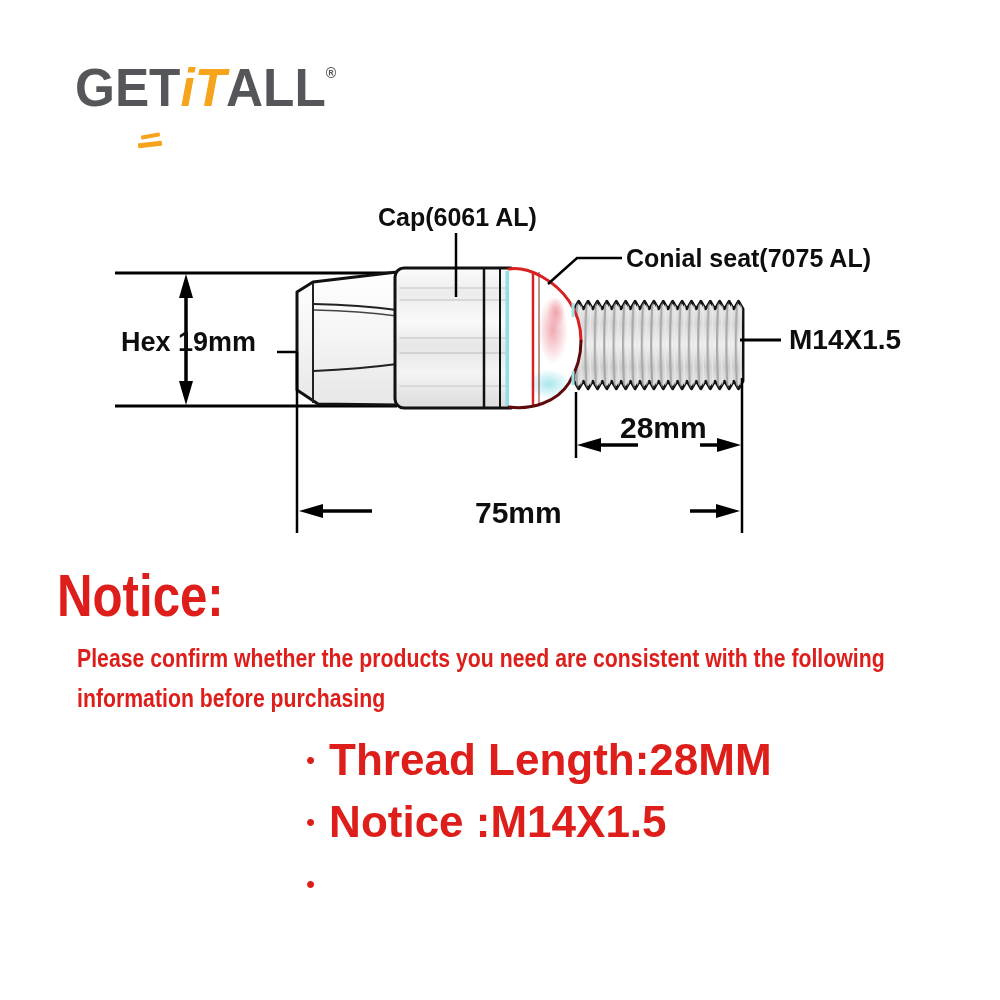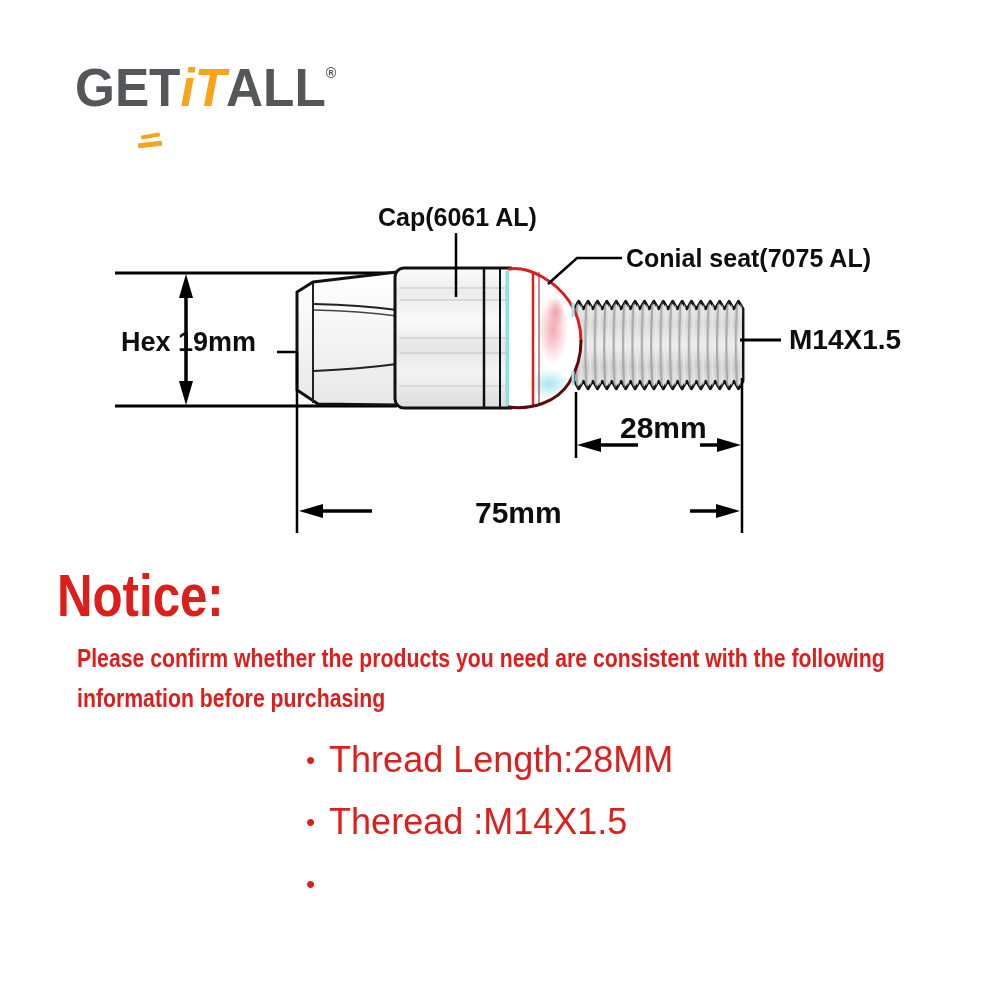--- a/index.html
+++ b/index.html
@@ -24,21 +24,21 @@
 
   
   .notice-title{position:absolute;left:57px;top:566px;font-size:60px;font-weight:bold;
                 color:#dd1e1a;transform:scaleX(.82);transform-origin:left top;line-height:1;}
   .notice-par{position:absolute;left:77px;top:638px;color:#dd1e1a;font-size:25px;font-weight:bold;
               transform:scaleX(.85);transform-origin:left top;}
   .notice-par .line{line-height:40px;white-space:nowrap;}
   .bullets{position:absolute;left:306px;top:741px;color:#dd1e1a;}
   .bullet-row{display:flex;align-items:center;height:38px;margin-bottom:24px;}
   .bullet-dot{font-size:26px;margin-right:14px;line-height:1;}
-  .bullet-text{font-size:36px;font-weight:normal;white-space:nowrap;line-height:1;}
+  .bullet-text{font-size:44px;font-weight:bold;white-space:nowrap;line-height:1;}
 </style>
 </head>
 <body>
 
 <div class="page">
 
   <div class="logo">
     <div class="logo-main"><span>GET</span><span class="logo-it">iT</span><span>ALL</span><span class="logo-reg">®</span></div>
     <div class="tag-bar b1"></div>
     <div class="tag-bar b2"></div>
@@ -172,20 +172,20 @@
     <div class="line">information before purchasing</div>
   </div>
 
   <div class="bullets">
     <div class="bullet-row">
       <span class="bullet-dot">•</span>
       <span class="bullet-text">Thread Length:28MM</span>
     </div>
     <div class="bullet-row">
       <span class="bullet-dot">•</span>
-      <span class="bullet-text">Theread :M14X1.5</span>
+      <span class="bullet-text">Notice :M14X1.5</span>
     </div>
     <div class="bullet-row">
       <span class="bullet-dot">•</span>
     </div>
   </div>
 
 </div>
 
 </body></html>

